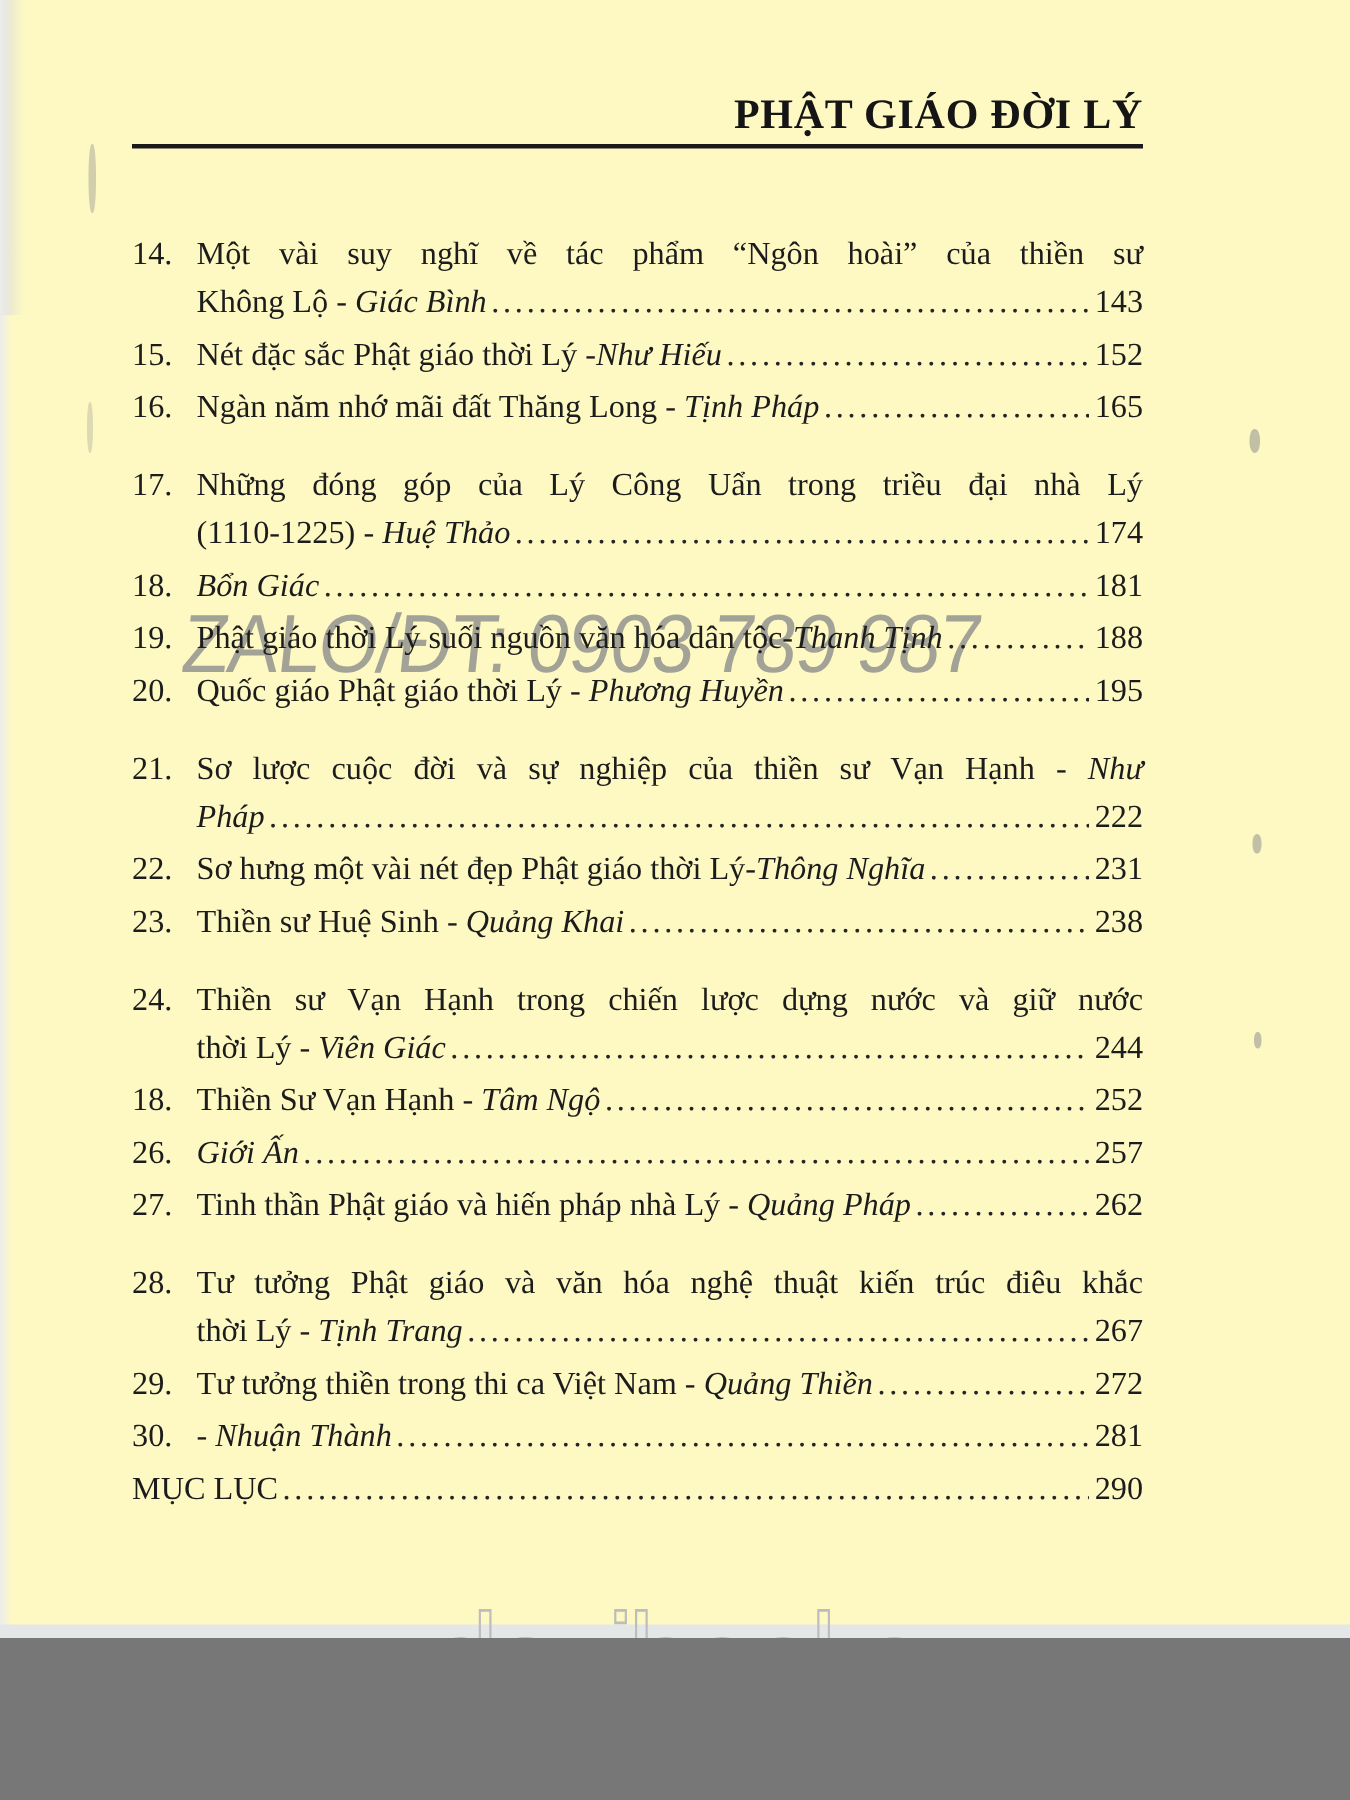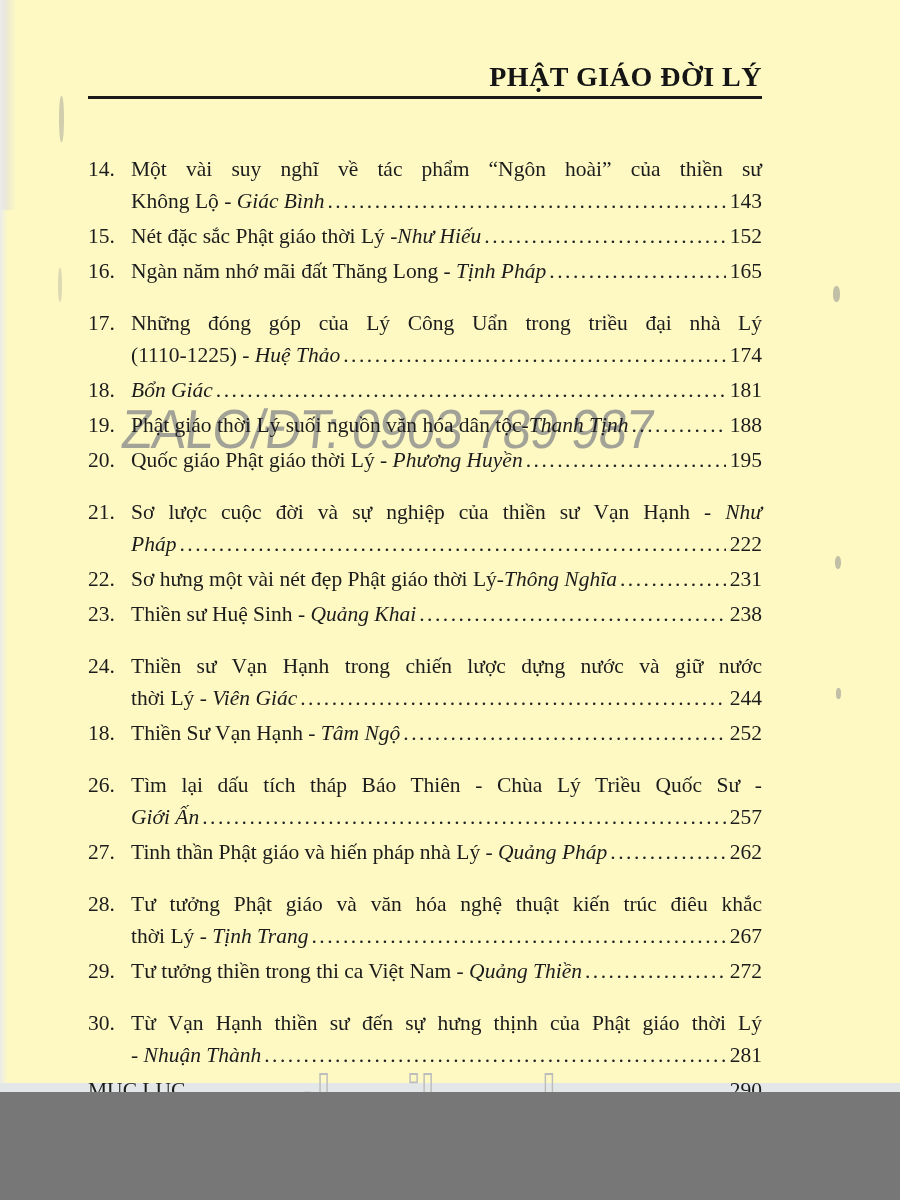--- a/index.html
+++ b/index.html
@@ -193,21 +193,20 @@
       <div class="entry">
         <span class="num">18.</span>
         <div class="line fill">
           <span class="txt"><span>Thiền Sư Vạn Hạnh - </span><span class="it">Tâm Ngộ</span></span>
           <span class="dots">............................................................................................................................................................................................................................</span>
           <span class="pg">252</span>
         </div>
       </div>
       <div class="entry">
         <span class="num">26.</span>
-        <div class="line justify"><span>Tìm lại dấu tích tháp Báo Thiên - Chùa Lý Triều Quốc Sư -</span></div>
         <div class="line fill">
           <span class="txt"><span class="it">Giới Ấn</span></span>
           <span class="dots">............................................................................................................................................................................................................................</span>
           <span class="pg">257</span>
         </div>
       </div>
       <div class="entry">
         <span class="num">27.</span>
         <div class="line fill">
           <span class="txt"><span>Tinh thần Phật giáo và hiến pháp nhà Lý - </span><span class="it">Quảng Pháp</span></span>
@@ -227,21 +226,20 @@
       <div class="entry">
         <span class="num">29.</span>
         <div class="line fill">
           <span class="txt"><span>Tư tưởng thiền trong thi ca Việt Nam - </span><span class="it">Quảng Thiền</span></span>
           <span class="dots">............................................................................................................................................................................................................................</span>
           <span class="pg">272</span>
         </div>
       </div>
       <div class="entry">
         <span class="num">30.</span>
-        <div class="line justify"><span>Từ Vạn Hạnh thiền sư đến sự hưng thịnh của Phật giáo thời Lý</span></div>
         <div class="line fill">
           <span class="txt"><span>- </span><span class="it">Nhuận Thành</span></span>
           <span class="dots">............................................................................................................................................................................................................................</span>
           <span class="pg">281</span>
         </div>
       </div>
       <div class="entry flush">
         <div class="line fill">
           <span class="txt"><span>MỤC LỤC</span></span>
           <span class="dots">............................................................................................................................................................................................................................</span>

